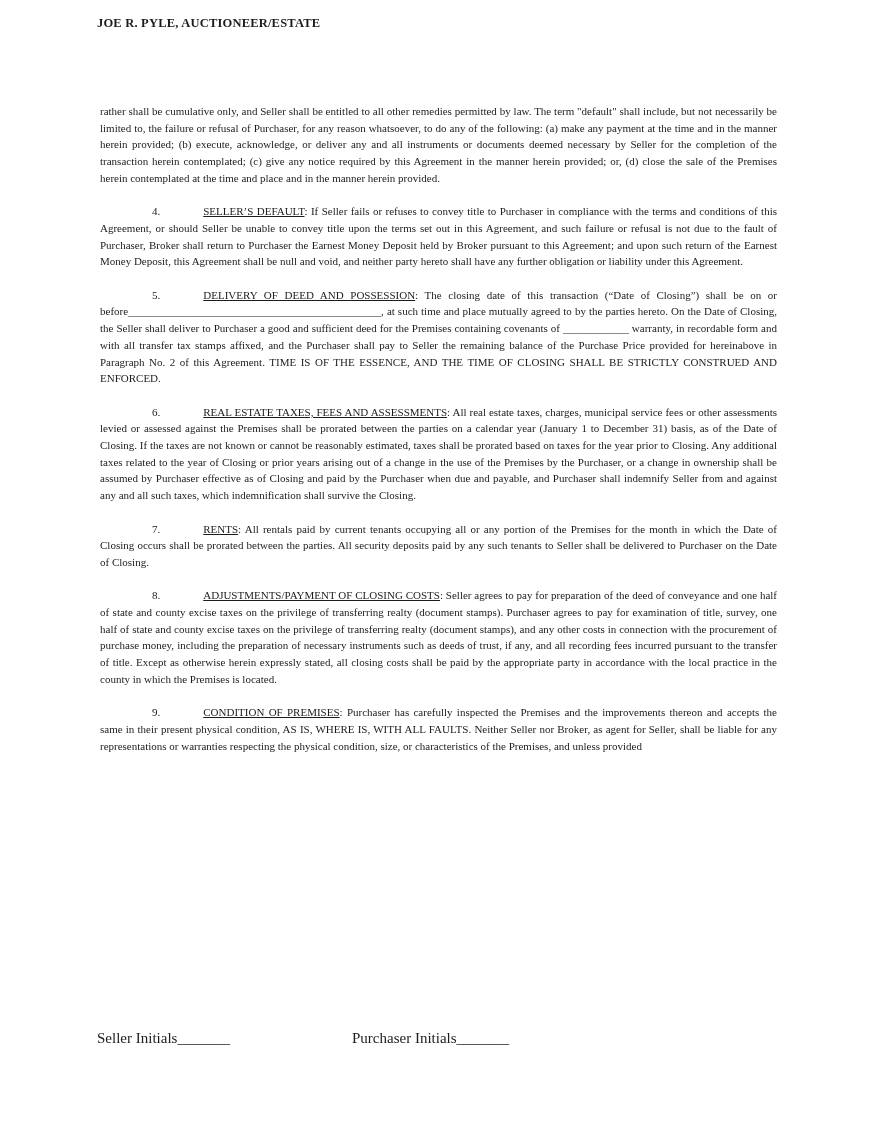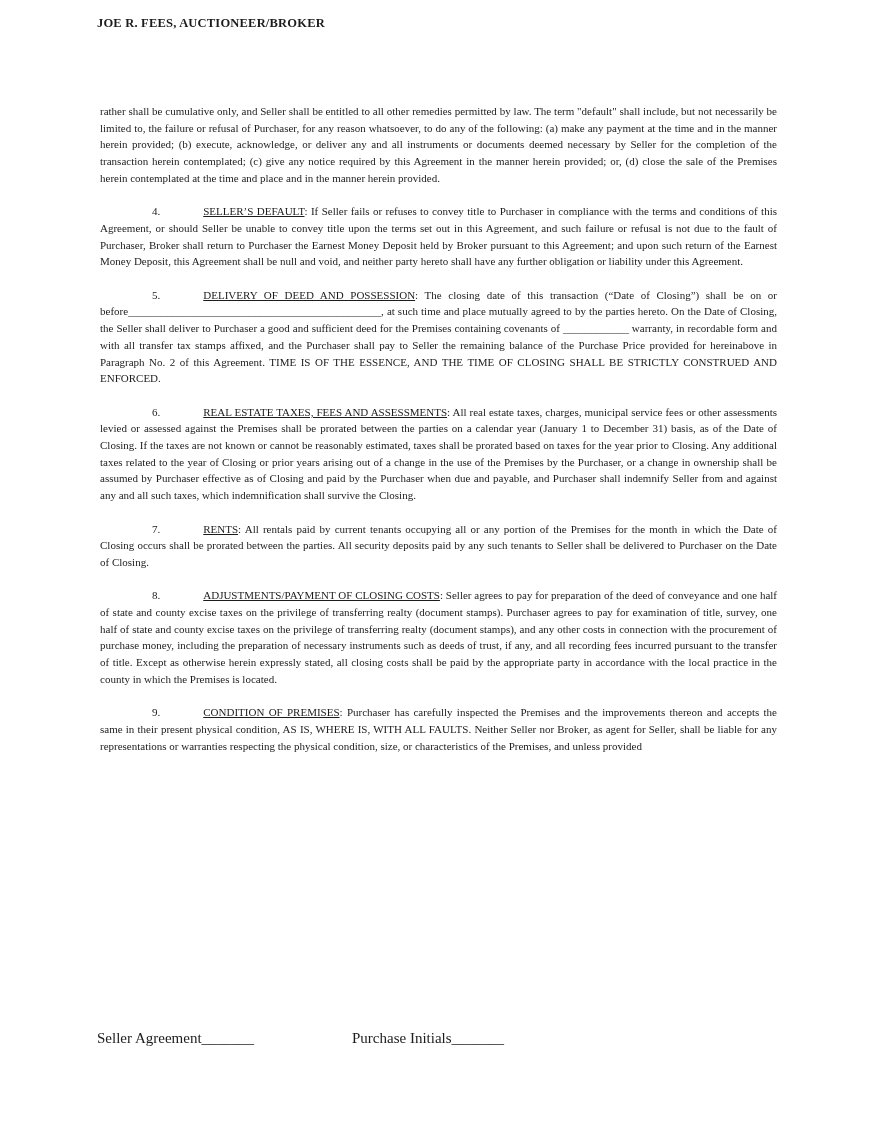--- a/index.html
+++ b/index.html
@@ -73,21 +73,21 @@
     left: 352px;
     top: 0;
     white-space: nowrap;
   }
 </style>
 </head>
 <body>
 
 <div class="page">
 
-  <div class="doc-header">JOE R. FEES, AUCTIONEER/BROKER</div>
+  <div class="doc-header">JOE R. PYLE, AUCTIONEER/ESTATE</div>
 
   <div class="content">
 
     <p class="para"><span>rather shall be cumulative only, and Seller shall be entitled to all other remedies permitted by law. The term "default" shall include, but not necessarily be limited to, the failure or refusal of Purchaser, for any reason whatsoever, to do any of the following: (a) make any payment at the time and in the manner herein provided; (b) execute, acknowledge, or deliver any and all instruments or documents deemed necessary by Seller for the completion of the transaction herein contemplated; (c) give any notice required by this Agreement in the manner herein provided; or, (d) close the sale of the Premises herein contemplated at the time and place and in the manner herein provided.</span></p>
 
     <p class="para numbered"><span class="pnum">4.</span><span class="ptab"></span><span class="phead">SELLER’S DEFAULT</span><span>: If Seller fails or refuses to convey title to Purchaser in compliance with the terms and conditions of this Agreement, or should Seller be unable to convey title upon the terms set out in this Agreement, and such failure or refusal is not due to the fault of Purchaser, Broker shall return to Purchaser the Earnest Money Deposit held by Broker pursuant to this Agreement; and upon such return of the Earnest Money Deposit, this Agreement shall be null and void, and neither party hereto shall have any further obligation or liability under this Agreement.</span></p>
 
     <p class="para numbered"><span class="pnum">5.</span><span class="ptab"></span><span class="phead">DELIVERY OF DEED AND POSSESSION</span><span>: The closing date of this transaction (“Date of Closing”) shall be on or before</span><span class="blank">______________________________________________</span><span>, at such time and place mutually agreed to by the parties hereto. On the Date of Closing, the Seller shall deliver to Purchaser a good and sufficient deed for the Premises containing covenants of </span><span class="blank">____________</span><span> warranty, in recordable form and with all transfer tax stamps affixed, and the Purchaser shall pay to Seller the remaining balance of the Purchase Price provided for hereinabove in Paragraph No. 2 of this Agreement. TIME IS OF THE ESSENCE, AND THE TIME OF CLOSING SHALL BE STRICTLY CONSTRUED AND ENFORCED.</span></p>
 
 
@@ -95,17 +95,17 @@
 
     <p class="para numbered"><span class="pnum">7.</span><span class="ptab"></span><span class="phead">RENTS</span><span>: All rentals paid by current tenants occupying all or any portion of the Premises for the month in which the Date of Closing occurs shall be prorated between the parties. All security deposits paid by any such tenants to Seller shall be delivered to Purchaser on the Date of Closing.</span></p>
 
     <p class="para numbered"><span class="pnum">8.</span><span class="ptab"></span><span class="phead">ADJUSTMENTS/PAYMENT OF CLOSING COSTS</span><span>: Seller agrees to pay for preparation of the deed of conveyance and one half of state and county excise taxes on the privilege of transferring realty (document stamps). Purchaser agrees to pay for examination of title, survey, one half of state and county excise taxes on the privilege of transferring realty (document stamps), and any other costs in connection with the procurement of purchase money, including the preparation of necessary instruments such as deeds of trust, if any, and all recording fees incurred pursuant to the transfer of title. Except as otherwise herein expressly stated, all closing costs shall be paid by the appropriate party in accordance with the local practice in the county in which the Premises is located.</span></p>
 
     <p class="para numbered"><span class="pnum">9.</span><span class="ptab"></span><span class="phead">CONDITION OF PREMISES</span><span>: Purchaser has carefully inspected the Premises and the improvements thereon and accepts the same in their present physical condition, AS IS, WHERE IS, WITH ALL FAULTS. Neither Seller nor Broker, as agent for Seller, shall be liable for any representations or warranties respecting the physical condition, size, or characteristics of the Premises, and unless provided</span></p>
 
   </div>
 
   <div class="doc-footer">
-    <span class="footer-seller"><span>Seller Agreement</span><span class="blank">_______</span></span>
-    <span class="footer-purchaser"><span>Purchase Initials</span><span class="blank">_______</span></span>
+    <span class="footer-seller"><span>Seller Initials</span><span class="blank">_______</span></span>
+    <span class="footer-purchaser"><span>Purchaser Initials</span><span class="blank">_______</span></span>
   </div>
 
 </div>
 
 </body></html>

